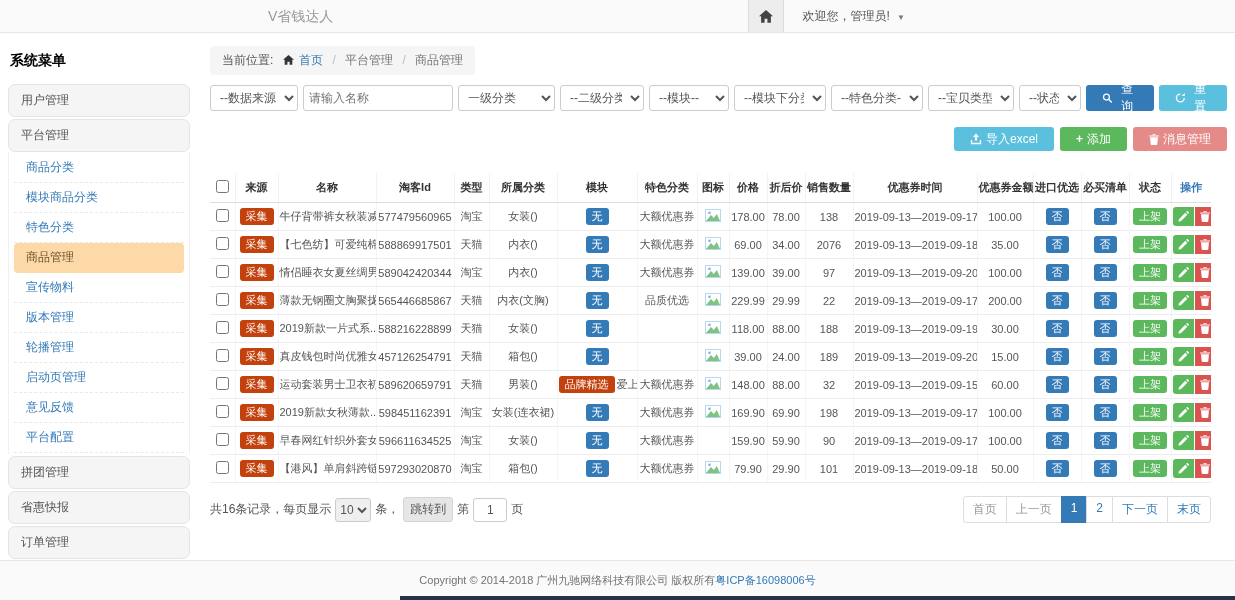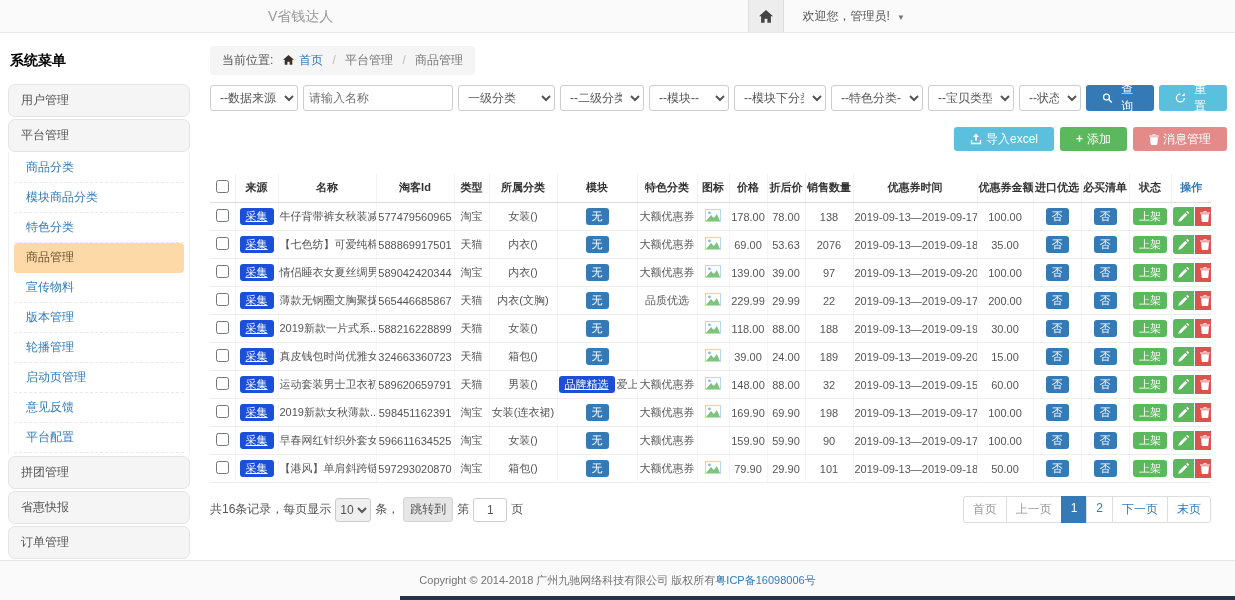--- a/index.html
+++ b/index.html
@@ -42,21 +42,21 @@
   .toolbar-row { margin-top:16px; display:flex; justify-content:flex-end; gap:6px; }
   .toolbar-row .btn { height:24px; font-size:12px; }
 
   
   table.grid { margin-top:22px; width:1001px; border-collapse:collapse; table-layout:fixed; font-size:11px; color:#555; text-align:center; }
   table.grid th { font-size:11px; color:#333; font-weight:bold; padding:7px 1px; border-bottom:1px solid #ddd; border-right:1px solid #f2f2f2; white-space:nowrap; overflow:hidden; }
   table.grid th.op-head { color:#337ab7; border-right:none; }
   table.grid td { padding:4px 1px; height:26px; border-bottom:1px solid #ededed; border-right:1px solid #f5f5f5; white-space:nowrap; overflow:hidden; }
   table.grid td:last-child { border-right:none; }
   .badge { display:inline-block; padding:2px 6px; border-radius:3px; color:#fff; font-size:11px; line-height:1.2; }
-  .badge-orange { background:#1d4ed8;text-decoration:underline; }
+  .badge-orange { background:#c2410c; }
   .badge-blue { background:#337ab7; cursor:pointer; }
   .badge-green { background:#5cb85c; cursor:pointer; }
   .mod-text { margin-left:2px; color:#555; }
   .mini-btn { display:inline-flex; align-items:center; justify-content:center; width:21px; height:19px; cursor:pointer; vertical-align:middle; }
   .mini-edit { background:#5cb85c; border-radius:3px 0 0 3px; margin-right:1px; }
   .mini-del { background:#d9534f; border-radius:0 3px 3px 0; }
 
   
   .pg-row { margin-top:13px; width:1001px; display:flex; justify-content:space-between; align-items:center; font-size:12px; color:#555; }
   .pg-left { display:flex; align-items:center; gap:4px; }
@@ -271,21 +271,21 @@
             <td>天猫</td>
             <td>内衣()</td>
             <td><span class="badge badge-blue">无</span></td>
             <td>大额优惠券</td>
             <td><span><svg width="16" height="13" viewBox="0 0 16 13">
                   <rect x="0.5" y="0.5" width="15" height="12" fill="#fff" stroke="#b9d7f1"></rect>
                   <circle cx="4.5" cy="3.8" r="1.4" fill="#8ab4e8"></circle>
                   <path d="M1 12 L6 6 L8.8 9 L11.8 5 L15 12 Z" fill="#7cc47f"></path>
                 </svg></span></td>
             <td>69.00</td>
-            <td>53.63</td>
+            <td>34.00</td>
             <td>2076</td>
             <td>2019-09-13—2019-09-18</td>
             <td>35.00</td>
             <td><span class="badge badge-blue">否</span></td>
             <td><span class="badge badge-blue">否</span></td>
             <td><span class="badge badge-green">上架</span></td>
             <td><span class="mini-btn mini-edit">
                 <svg width="11" height="11" viewBox="0 0 12 12" fill="#fff">
                   <path d="M1.2 8.6 L0.4 11.6 3.4 10.8 10.2 4 8 1.8 Z"></path>
                   <path d="M8.8 1 L11 3.2 11.8 2.4 a0.7 0.7 0 0 0 0 -1 L10.6 0.2 a0.7 0.7 0 0 0 -1 0 Z"></path>
@@ -400,21 +400,21 @@
                   <path d="M1 3.2 h8 l-.7 6.9 a.9.9 0 0 1 -.9 .9 H2.6 a.9.9 0 0 1 -.9 -.9 Z"></path>
                   <rect x="0" y="1.4" width="10" height="1.2" rx="0.3"></rect>
                   <rect x="3.4" y="0.2" width="3.2" height="1" rx="0.3"></rect>
                 </svg>
               </span></td>
           </tr>
           <tr>
             <td><input type="checkbox" style=""></td>
             <td><span class="badge badge-orange">采集</span></td>
             <td>真皮钱包时尚优雅女士...</td>
-            <td>324663360723</td>
+            <td>457126254791</td>
             <td>天猫</td>
             <td>箱包()</td>
             <td><span class="badge badge-blue">无</span></td>
             <td></td>
             <td><span><svg width="16" height="13" viewBox="0 0 16 13">
                   <rect x="0.5" y="0.5" width="15" height="12" fill="#fff" stroke="#b9d7f1"></rect>
                   <circle cx="4.5" cy="3.8" r="1.4" fill="#8ab4e8"></circle>
                   <path d="M1 12 L6 6 L8.8 9 L11.8 5 L15 12 Z" fill="#7cc47f"></path>
                 </svg></span></td>
             <td>39.00</td>

